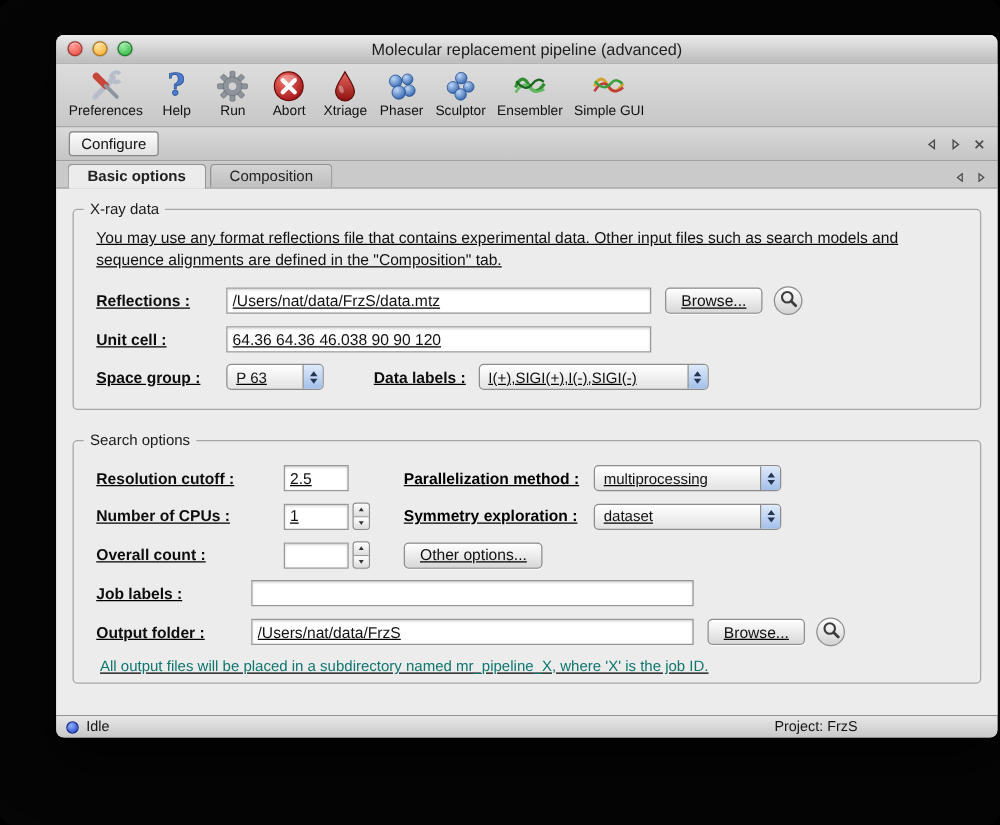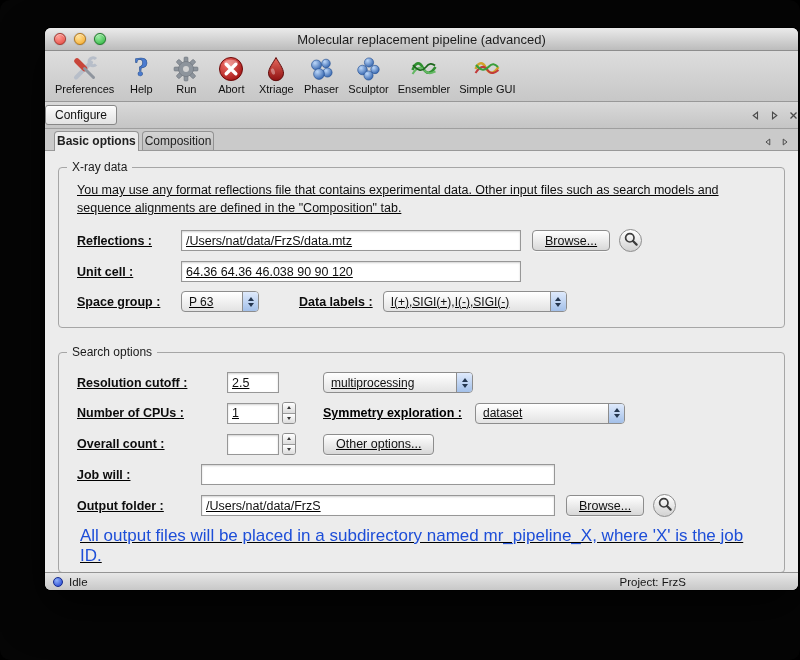--- a/index.html
+++ b/index.html
@@ -19,28 +19,28 @@
   .tl.green{background:radial-gradient(circle at 35% 30%,#9bedA4,#27b138);border:1px solid #1d7d2a;box-sizing:border-box;}
   .wtitle{font-size:13px;color:#1c1c1c;}
   
   .toolbar{flex:0 0 47px;background:linear-gradient(#dddddd,#c7c7c7);border-bottom:1px solid #989898;
     display:flex;align-items:flex-start;padding:3px 10px 0;gap:9px;}
   .titem{display:flex;flex-direction:column;align-items:center;min-width:36px;cursor:default;}
   .ticon{height:29px;display:flex;align-items:center;justify-content:center;}
   .tlabel{font-size:11px;color:#101010;white-space:nowrap;}
   
   .docrow{flex:0 0 26px;background:linear-gradient(#d9d9d9,#c5c5c5);border-bottom:1px solid #9f9f9f;
-    display:flex;align-items:center;padding:0 0;}
+    display:flex;align-items:center;padding:0 10px;}
   .configure-tab{border:1px solid #878787;border-radius:3px;background:linear-gradient(#fcfcfc,#e2e2e2);
     padding:2px 9px;font-size:12px;color:#111;box-shadow:inset 0 1px 0 rgba(255,255,255,.7);}
   .docrow-controls{margin-left:auto;display:flex;gap:10px;align-items:center;}
   
   .tabs{flex:0 0 21px;background:#cacaca;display:flex;align-items:flex-end;padding:0 9px;
     border-bottom:1px solid #999;}
-  .tab{font-size:12px;padding:2px 2px 2px;border:1px solid #939393;border-bottom:none;
+  .tab{font-size:12px;padding:2px 15px 2px;border:1px solid #939393;border-bottom:none;
     border-radius:4px 4px 0 0;margin-right:3px;background:linear-gradient(#d4d4d4,#bfbfbf);color:#222;}
   .tab.active{background:#ececec;font-weight:bold;position:relative;top:1px;padding-bottom:3px;}
   .tabs-controls{margin-left:auto;display:flex;gap:9px;align-items:center;padding-bottom:4px;}
   
   .content{flex:1 1 auto;background:#ececec;padding:16px 10px 0;overflow:hidden;text-decoration:underline;}
   .group{position:relative;border:1px solid #a6a6a6;border-radius:4px;margin:0 3px 24px;padding:10px 12px 6px;}
   .legend{position:absolute;top:-8px;left:8px;background:#ececec;padding:0 5px;font-size:12px;color:#1a1a1a;}
   .desc{font-size:12.5px;color:#101010;margin:4px 6px 12px;line-height:1.4;}
   .row{display:flex;align-items:center;margin:9px 6px;font-size:12.5px;}
   .lbl{font-weight:bold;color:#0d0d0d;white-space:nowrap;}
@@ -69,21 +69,21 @@
     border-bottom:4px solid #24364f;}
   .tri-d{width:0;height:0;border-left:3px solid transparent;border-right:3px solid transparent;
     border-top:4px solid #24364f;}
   .p78{width:78px;} .p150{width:150px;} .p184{width:184px;} .p76{width:76px;}
   .stepper{width:14px;height:22px;margin-left:3px;display:flex;flex-direction:column;border:1px solid #8d8d8d;
     border-radius:3px;overflow:hidden;flex:0 0 14px;box-sizing:border-box;}
   .step-u,.step-d{flex:1;display:flex;align-items:center;justify-content:center;background:linear-gradient(#fff,#dcdcdc);}
   .step-u{border-bottom:1px solid #9a9a9a;}
   .mini-u{width:0;height:0;border-left:2.5px solid transparent;border-right:2.5px solid transparent;border-bottom:3.5px solid #333;}
   .mini-d{width:0;height:0;border-left:2.5px solid transparent;border-right:2.5px solid transparent;border-top:3.5px solid #333;}
-  .note{font-size:17px;color:#1d4ed8;margin:4px 9px 0;}
+  .note{font-size:12px;color:#0f766e;margin:4px 9px 0;}
   .dl-gap{margin-left:40px;}
   
   .statusbar{flex:0 0 17px;background:linear-gradient(#e7e7e7,#c8c8c8);border-top:1px solid #949494;
     border-radius:0 0 6px 6px;display:flex;align-items:center;padding:0 8px;font-size:11.5px;color:#151515;
     position:relative;}
   .led{width:10px;height:10px;border-radius:50%;background:radial-gradient(circle at 35% 30%,#8fb0f8,#1c3ed0);
     border:1px solid #14298e;box-sizing:border-box;margin-right:6px;flex:0 0 10px;}
   .project{position:absolute;right:112px;}
   .ctl{display:flex;align-items:center;}
 </style>
@@ -307,20 +307,21 @@
       </div>
 
       <div class="group">
         <span class="legend">Search options</span>
 
         <div class="row">
           <span class="lbl w150">Resolution cutoff :</span>
           <span class="fieldarea">
             <input type="text" class="text num" value="2.5" style="">
           </span>
+          <span class="lbl2">Parallelization method :</span>
           <div class="popup p150">
             <span class="ptext">multiprocessing</span>
             <span class="pcap">
                 <span class="tri-u"></span>
                 <span class="tri-d"></span>
               </span>
           </div>
         </div>
 
         <div class="row">
@@ -357,21 +358,21 @@
                 </span>
               <span class="step-d">
                   <span class="mini-d"></span>
                 </span>
             </span>
           </span>
           <button class="btn" style="margin-left:0;">Other options...</button>
         </div>
 
         <div class="row">
-          <span class="lbl w100">Job will :</span>
+          <span class="lbl w100">Job labels :</span>
           <input type="text" class="text in352" value="" style="">
         </div>
 
         <div class="row">
           <span class="lbl w100">Output folder :</span>
           <input type="text" class="text in352" value="/Users/nat/data/FrzS" style="">
           <button class="btn">Browse...</button>
           <button class="magbtn">
             <span>
               <svg width="14" height="14" viewBox="0 0 14 14">

